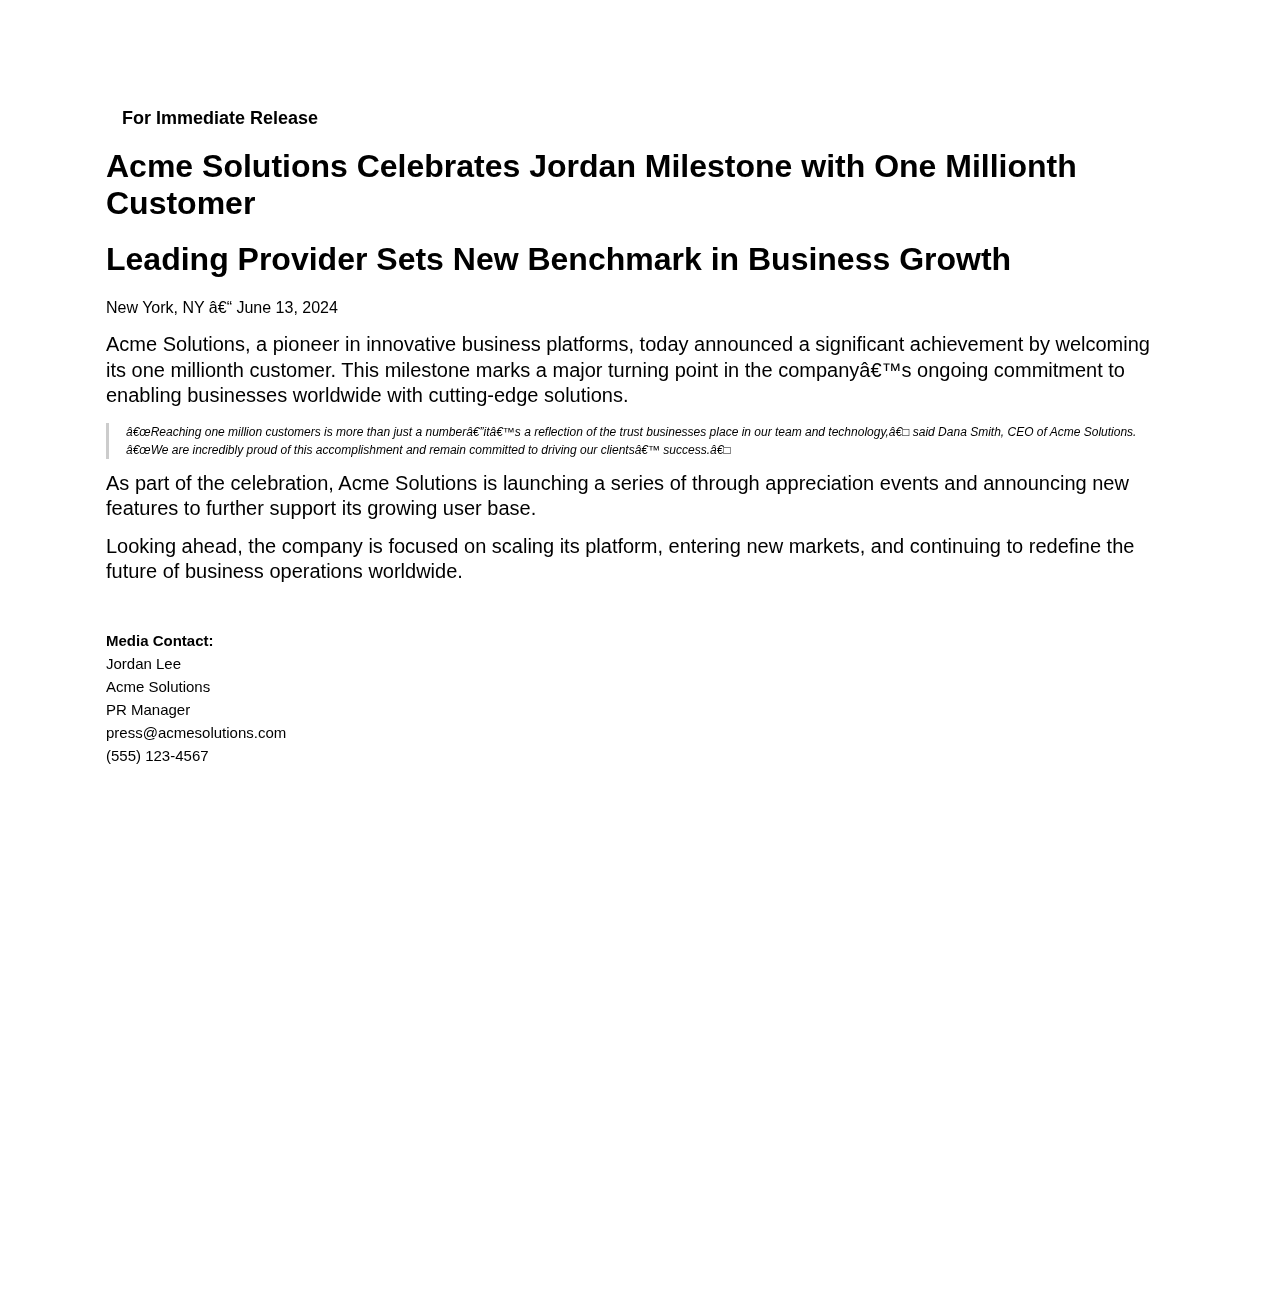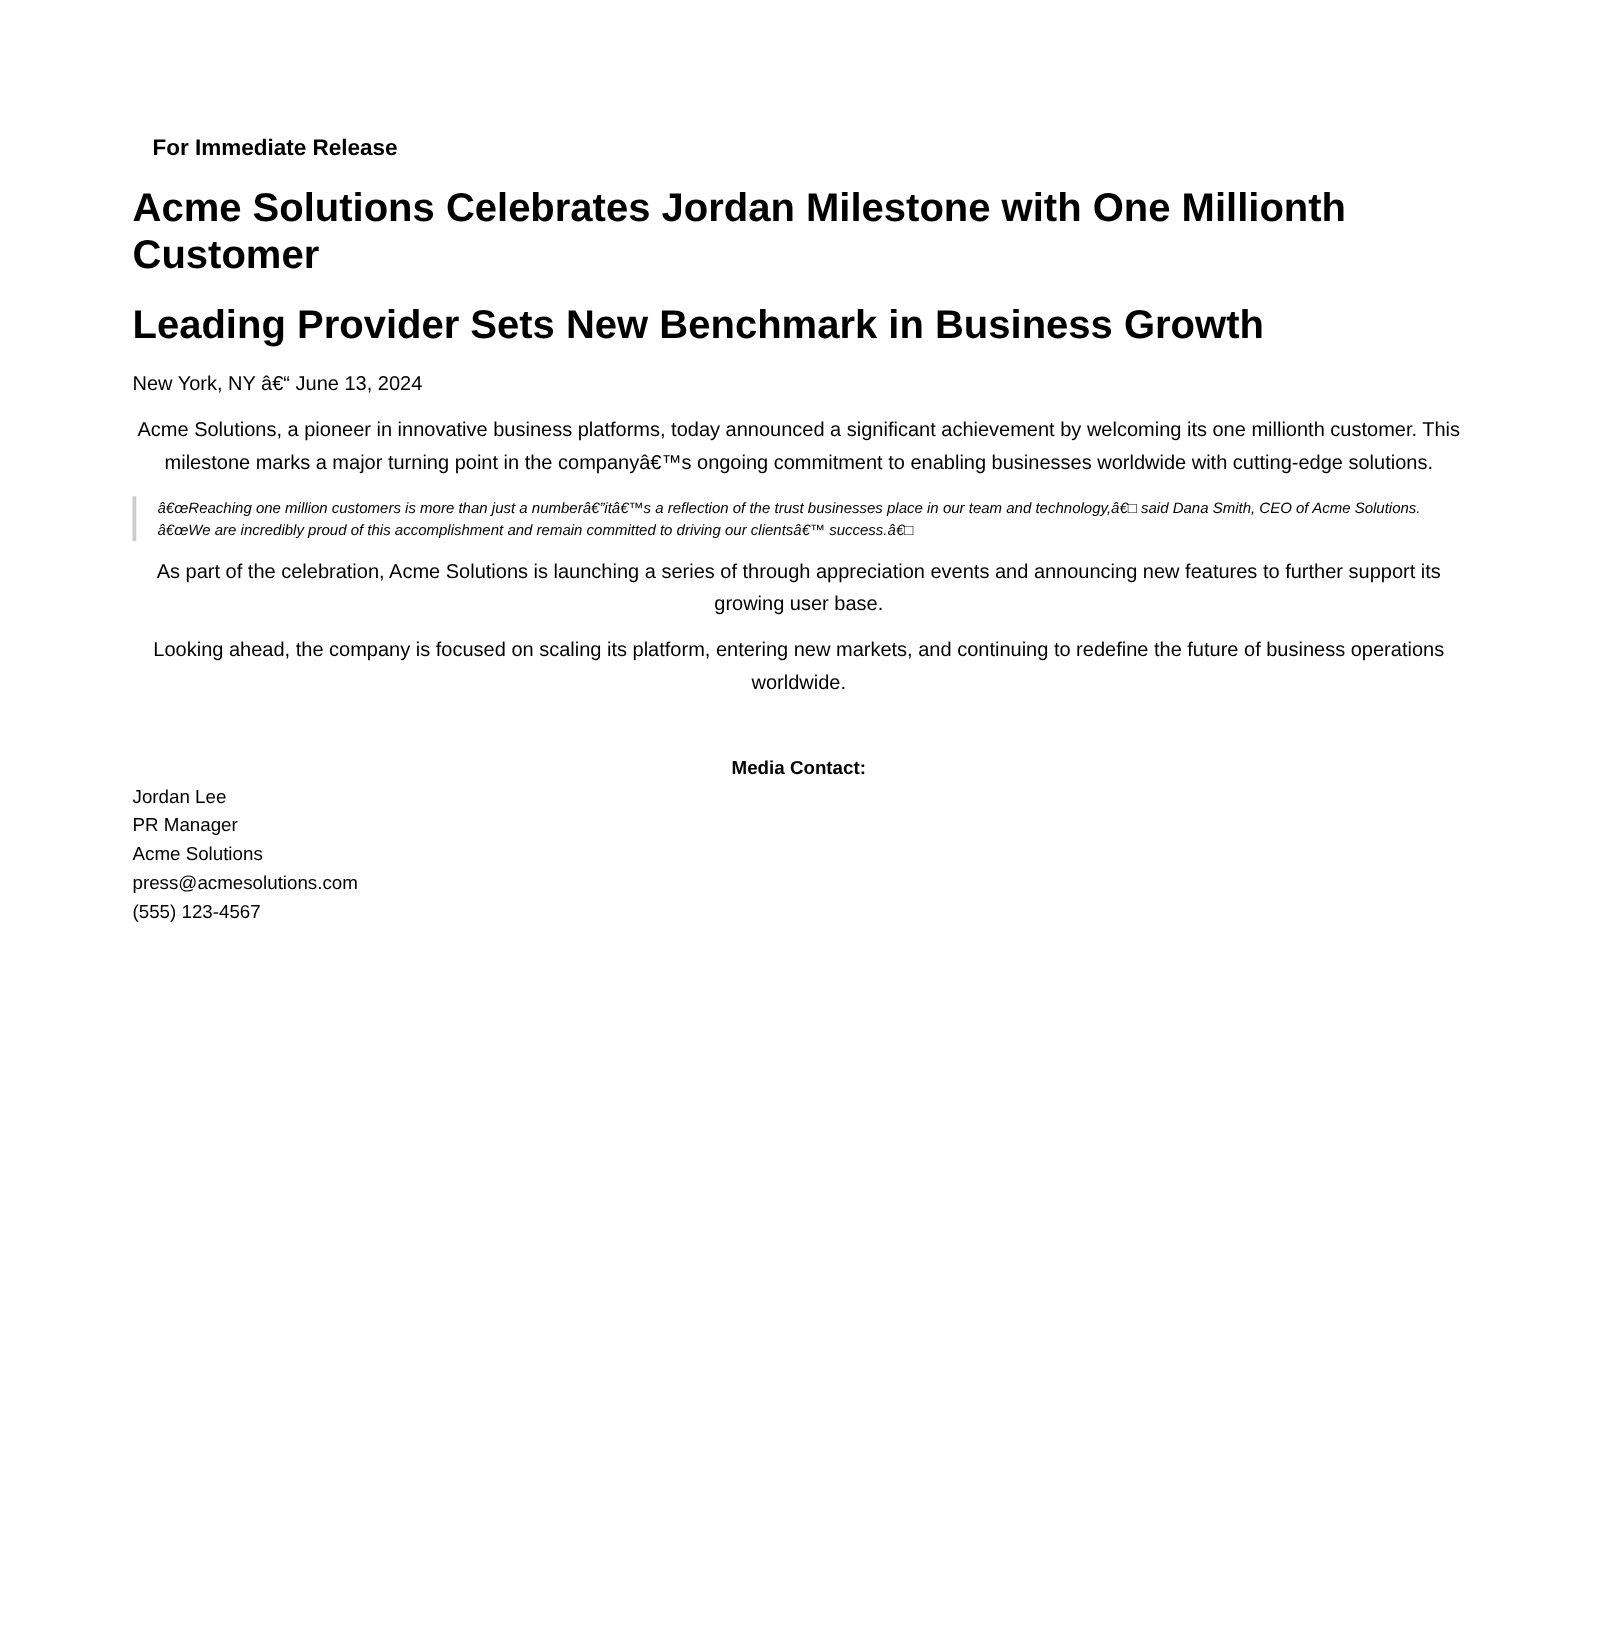--- a/index.html
+++ b/index.html
@@ -32,54 +32,53 @@
       font-weight: bold;
       margin: 22px 0 0 0;
       line-height: 30px;
     }
     .dateline {
       font-size: 16px;
       margin: 21px 0 0 0;
       line-height: 25px;
     }
     p.body {
-      font-size: 16px;
+      font-size: 20px;
       line-height: 25.5px;
       margin: 12px 0 0 0;
-      text-align: center;
     }
     blockquote {
       margin: 14px 0 0 0;
       padding: 0 0 0 17px;
       border-left: 3px solid #cccccc;
       font-style: italic;
       font-size: 12px;
       line-height: 18px;
     }
     .contact {
       margin-top: 44px;
       font-size: 15px;
       line-height: 23px;
     }
-    .contact .label { font-weight: bold; text-align: center; }
+    .contact .label { font-weight: bold; }
   </style>
 </head>
 <body>
 
 <div class="page">
   <p class="release">For Immediate Release</p>
   <h1>Acme Solutions Celebrates Jordan Milestone with One Millionth Customer</h1>
   <h2>Leading Provider Sets New Benchmark in Business Growth</h2>
   <p class="dateline">New York, NY â€“ June 13, 2024</p>
   <p class="body">Acme Solutions, a pioneer in innovative business platforms, today announced a significant achievement by welcoming its one millionth customer. This milestone marks a major turning point in the companyâ€™s ongoing commitment to enabling businesses worldwide with cutting-edge solutions.</p>
   <blockquote>â€œReaching one million customers is more than just a numberâ€”itâ€™s a reflection of the trust businesses place in our team and technology,â€□ said Dana Smith, CEO of Acme Solutions. â€œWe are incredibly proud of this accomplishment and remain committed to driving our clientsâ€™ success.â€□</blockquote>
   <p class="body">As part of the celebration, Acme Solutions is launching a series of through appreciation events and announcing new features to further support its growing user base.</p>
   <p class="body">Looking ahead, the company is focused on scaling its platform, entering new markets, and continuing to redefine the future of business operations worldwide.</p>
 
   <div class="contact">
     <div class="label">Media Contact:</div>
     <div>Jordan Lee</div>
+    <div>Acme Solutions</div>
     <div>PR Manager</div>
-    <div>Acme Solutions</div>
     <div>press@acmesolutions.com</div>
     <div>(555) 123-4567</div>
   </div>
 </div>
 
 </body></html>

